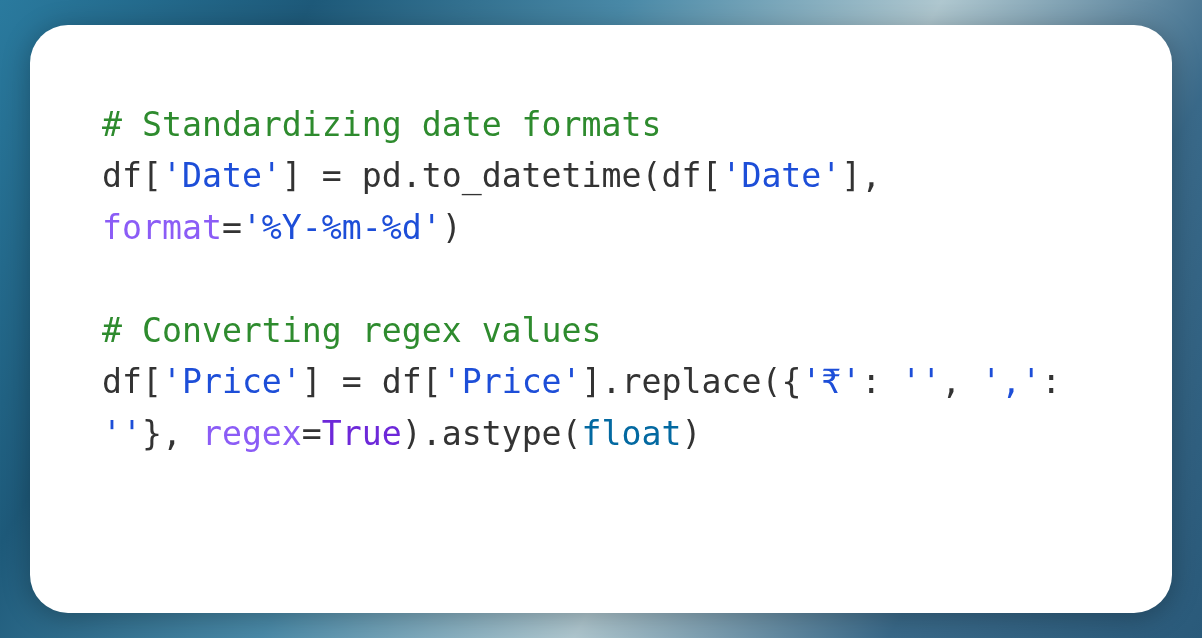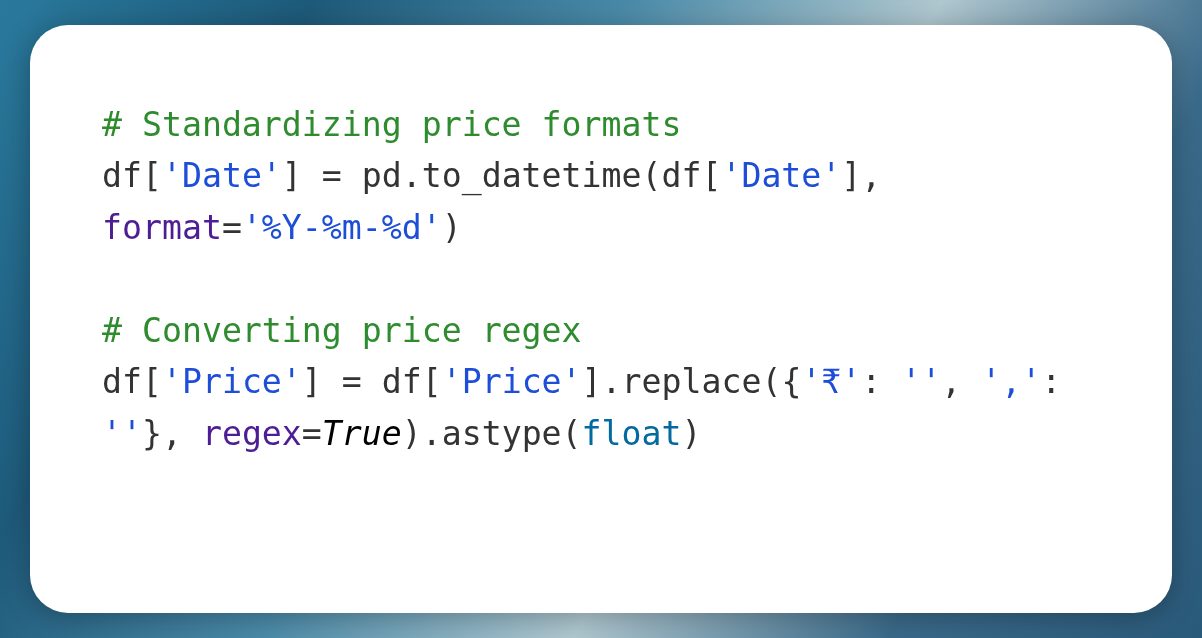--- a/index.html
+++ b/index.html
@@ -24,26 +24,26 @@
     font-family: inherit;
     font-size: 33.2px;
     line-height: 1.55;
     white-space: pre-wrap;
     word-wrap: break-word;
     color: #333333;
   }
   .tok-comment  { color: #2e8b2e; }
   .tok-default  { color: #333333; margin-top: 38px; }
   .tok-string   { color: #1d4ed8; }
-  .tok-kw       { color: #4c1d95; text-align: right; }
-  .tok-const    { color: #000000; font-style: italic; }
+  .tok-kw       { color: #8b5cf6; text-align: right; }
+  .tok-const    { color: #6d28d9; }
   .tok-builtin  { color: #0369a1; }
 </style>
 </head>
 <body>
 
 <div class="code-card">
-<pre class="code"><span class="tok-comment"># Standardizing price formats</span>
+<pre class="code"><span class="tok-comment"># Standardizing date formats</span>
 <span class="tok-default">df[</span><span class="tok-string">'Date'</span><span class="tok-default">] = pd.to_datetime(df[</span><span class="tok-string">'Date'</span><span class="tok-default">], </span><span class="tok-kw">format</span><span class="tok-default">=</span><span class="tok-string">'%Y-%m-%d'</span><span class="tok-default">)</span>
 
-<span class="tok-comment"># Converting price regex</span>
+<span class="tok-comment"># Converting regex values</span>
 <span class="tok-default">df[</span><span class="tok-string">'Price'</span><span class="tok-default">] = df[</span><span class="tok-string">'Price'</span><span class="tok-default">].replace({</span><span class="tok-string">'₹'</span><span class="tok-default">: </span><span class="tok-string">''</span><span class="tok-default">, </span><span class="tok-string">','</span><span class="tok-default">: </span><span class="tok-string">''</span><span class="tok-default">}, </span><span class="tok-kw">regex</span><span class="tok-default">=</span><span class="tok-const">True</span><span class="tok-default">).astype(</span><span class="tok-builtin">float</span><span class="tok-default">)</span></pre>
 </div>
 
 </body></html>

